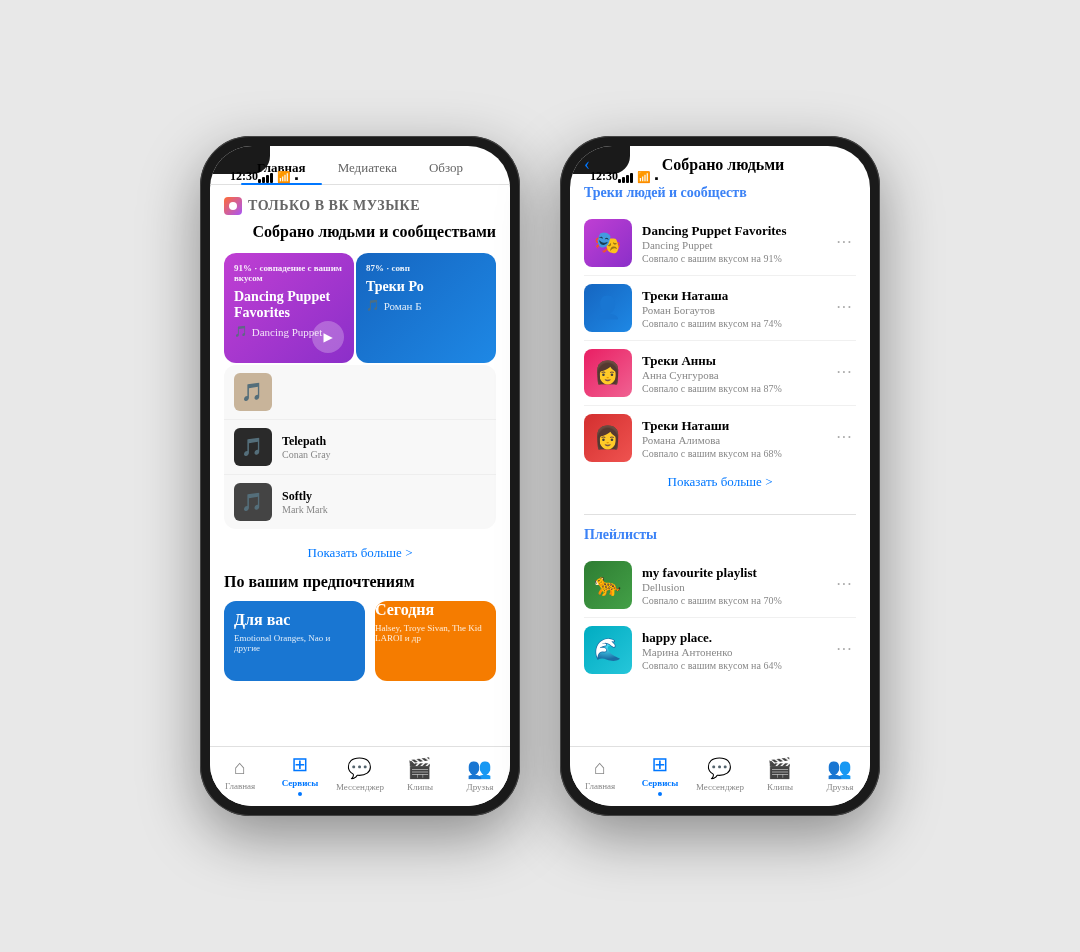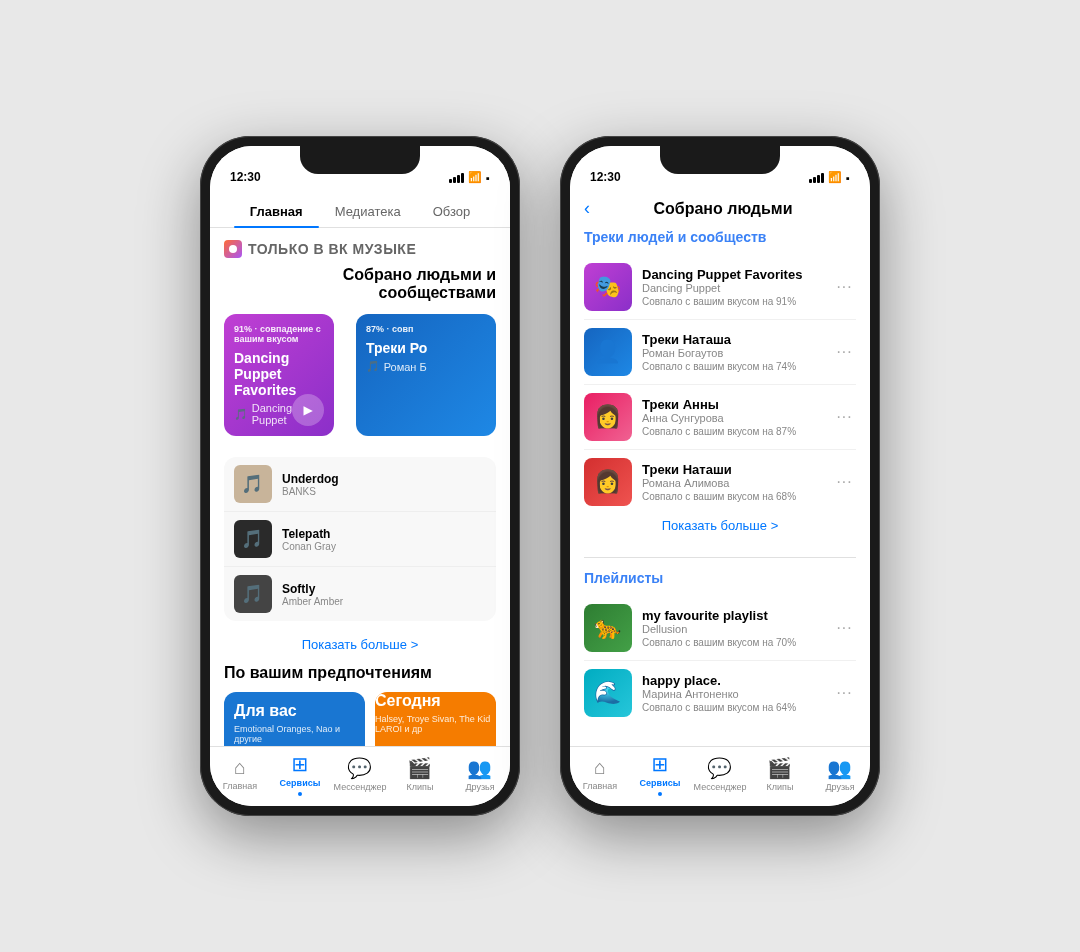--- a/index.html
+++ b/index.html
@@ -26,21 +26,21 @@
       flex-shrink: 0;
     }
     .phone-inner {
       width: 100%;
       height: 100%;
       background: #fff;
       border-radius: 42px;
       overflow: hidden;
       position: relative;
       display: flex;
-      flex-direction: column;
+      font-family: Liberation Serif, serif;
     }
     .notch-area {
       background: #fff;
       height: 44px;
       display: flex;
       align-items: center;
       justify-content: center;
       position: relative;
       flex-shrink: 0;
     }
@@ -148,22 +148,22 @@
     .section-title {
       font-size: 16px;
       font-weight: 700;
       color: #000;
       margin-bottom: 12px;
       text-align: right;
     }
 
     .cards-row {
       display: flex;
-      gap: 22px;
-      margin-bottom: 21px;
+      gap: 2px;
+      margin-bottom: 2px;
     }
 
     .card-purple {
       flex: 1;
       background: linear-gradient(135deg, #c03fd3, #8b2fc9);
       border-radius: 12px;
       padding: 10px;
       color: white;
       position: relative;
       min-height: 110px;
@@ -480,37 +480,33 @@
             <div class="card-sub">
               <span>🎵</span>
               <span>Роман Б</span>
             </div>
           </div>
         </div>
 
         <div class="track-list">
           <div class="track-item">
             <div class="track-thumb thumb-underdog" style="background:#c8b49a;">🎵</div>
-            <div class="track-info">
-              <div class="track-name">Underdog</div>
-              <div class="track-artist">BANKS</div>
-            </div>
           </div>
           <div class="track-item">
             <div class="track-thumb" style="background:#2a2a2a;">🎵</div>
             <div class="track-info">
               <div class="track-name">Telepath</div>
               <div class="track-artist">Conan Gray</div>
             </div>
           </div>
           <div class="track-item">
             <div class="track-thumb" style="background:#444;">🎵</div>
             <div class="track-info">
               <div class="track-name">Softly</div>
-              <div class="track-artist">Amber Amber</div>
+              <div class="track-artist">Mark Mark</div>
             </div>
           </div>
         </div>
 
         <div class="show-more">Показать больше &gt;</div>
 
         <div class="prefs-title">По вашим предпочтениям</div>
         <div class="pref-cards">
           <div class="pref-card-blue">
             <div class="pref-card-title">Для вас</div>

